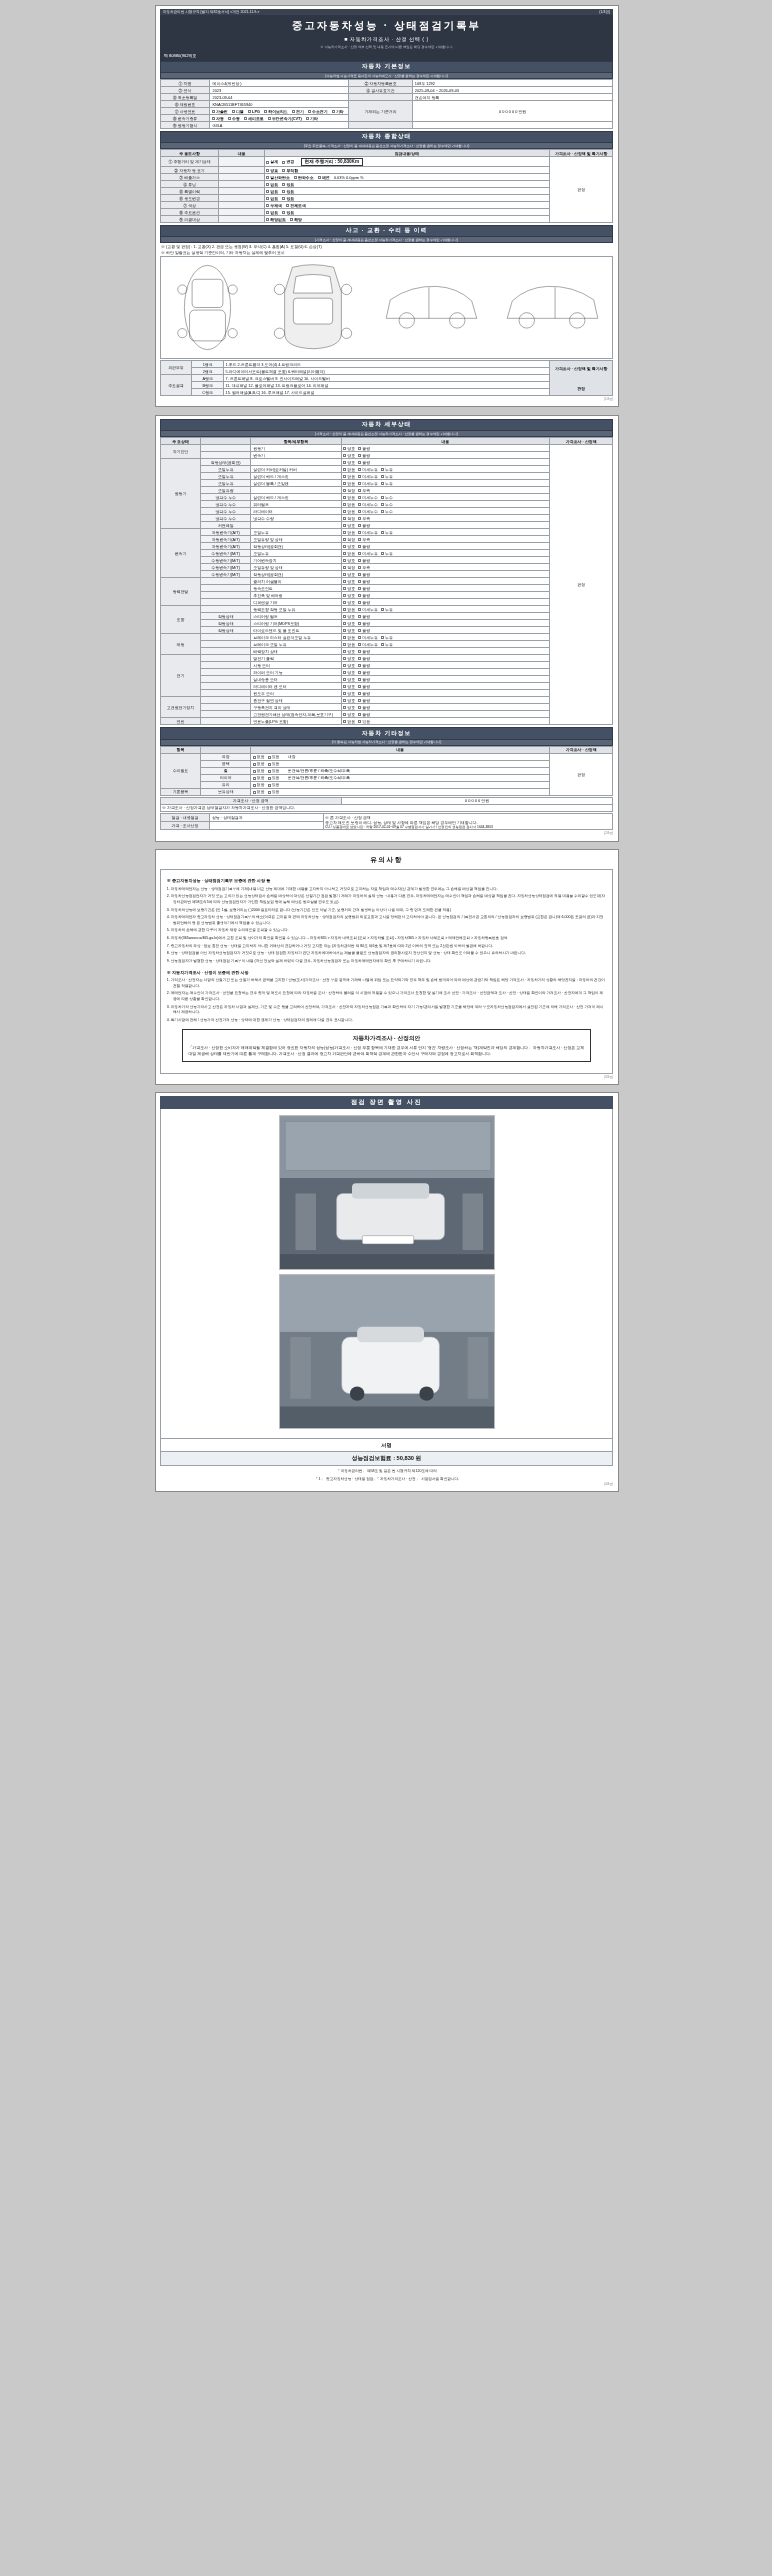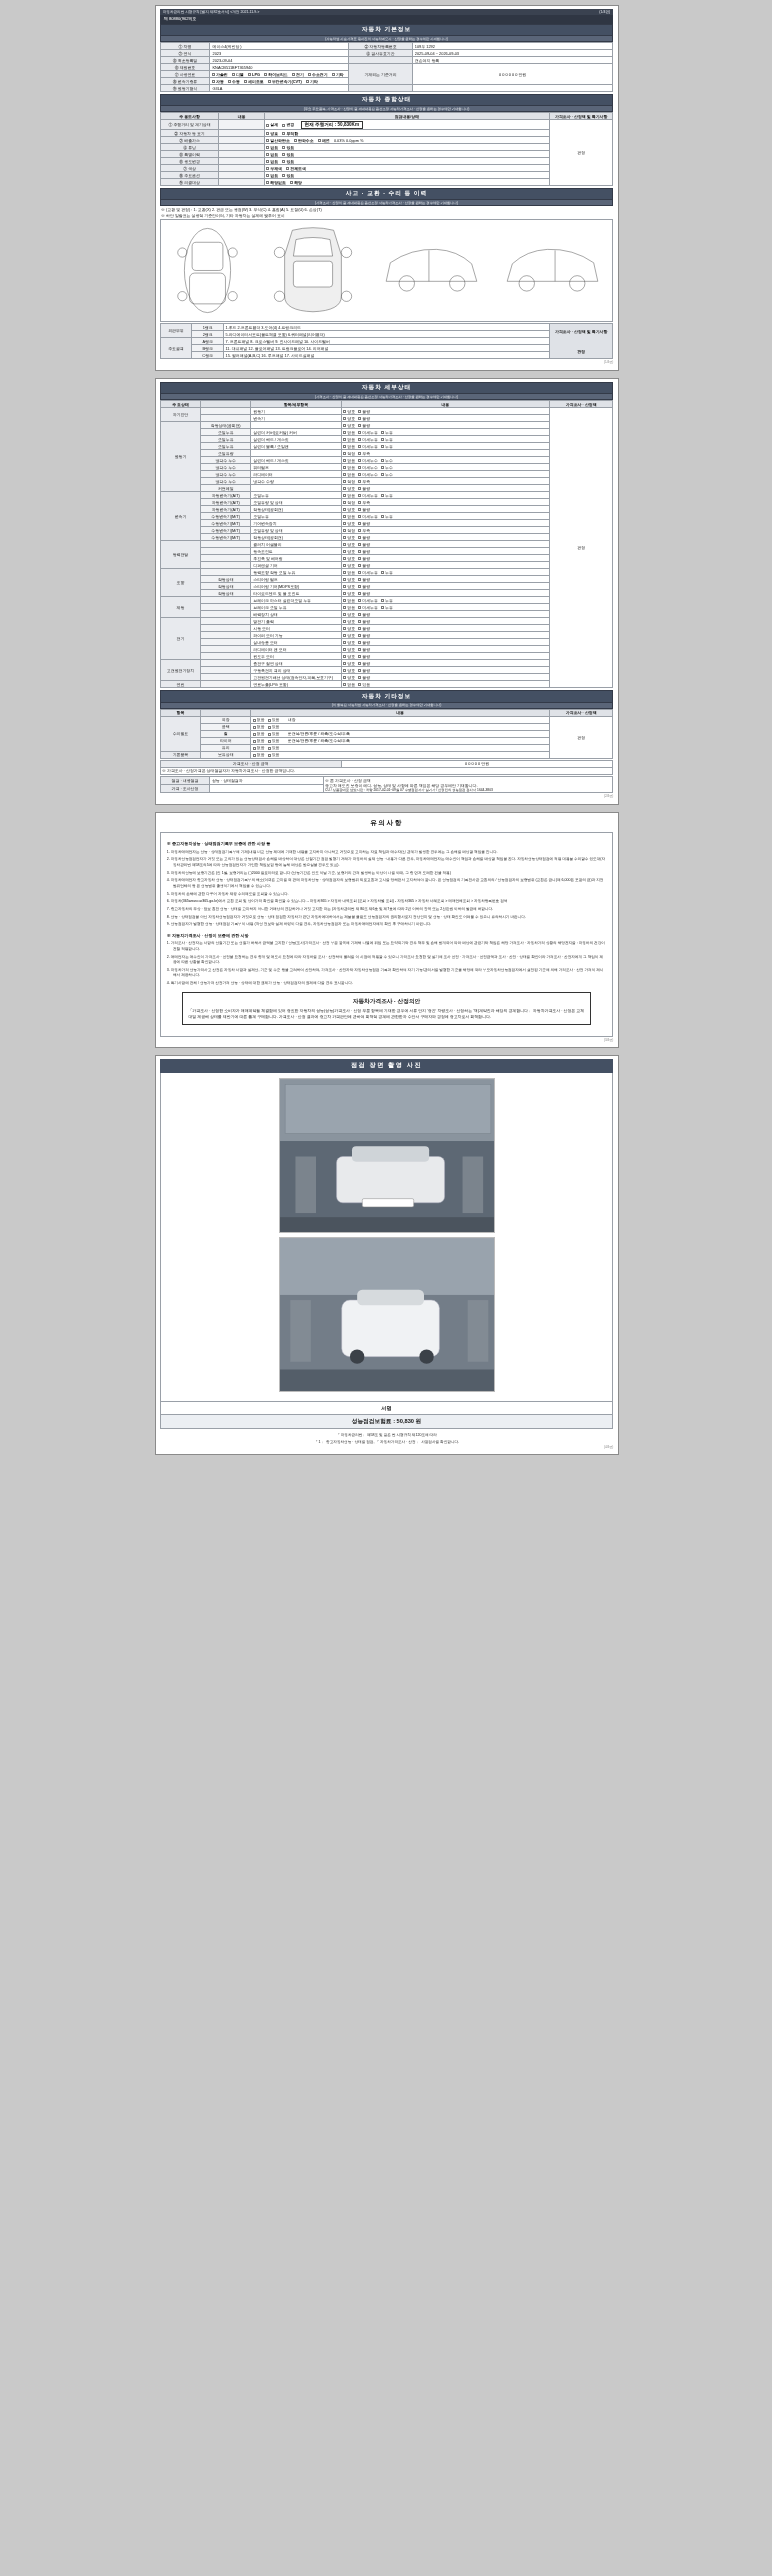--- a/index.html
+++ b/index.html
@@ -86,20 +86,25 @@
 </head>
 <body>
 
 <div class="page first">
 
   <div class="topnote">
     <span>자동차관리법 시행규칙 [별지 제82호서식] &lt;개정 2021.11.9.&gt;</span>
     <span>(1/4면)</span>
   </div>
 
+  <div class="masthead">
+    <h1>중고자동차성능 · 상태점검기록부</h1>
+    <div class="sub">■ 자동차가격조사 · 산정 선택 ( )</div>
+    <div class="sub2">※ 자동차가격조사 · 산정 여부 선택 및 내용 표기에 따른 책임은 해당 경우에만 기재합니다.</div>
+  </div>
   <div class="docno">
     <span>제</span>
     <span>80880(9629)호</span>
   </div>
 
   <div class="sectitle">자동차 기본정보</div>
   <div class="secsub">(자동차법 기준가격표 용사진이 자동차메모지 · 산정을 원하는 경우에만 기재합니다)</div>
   <table>
     <tbody>
         <tr>

